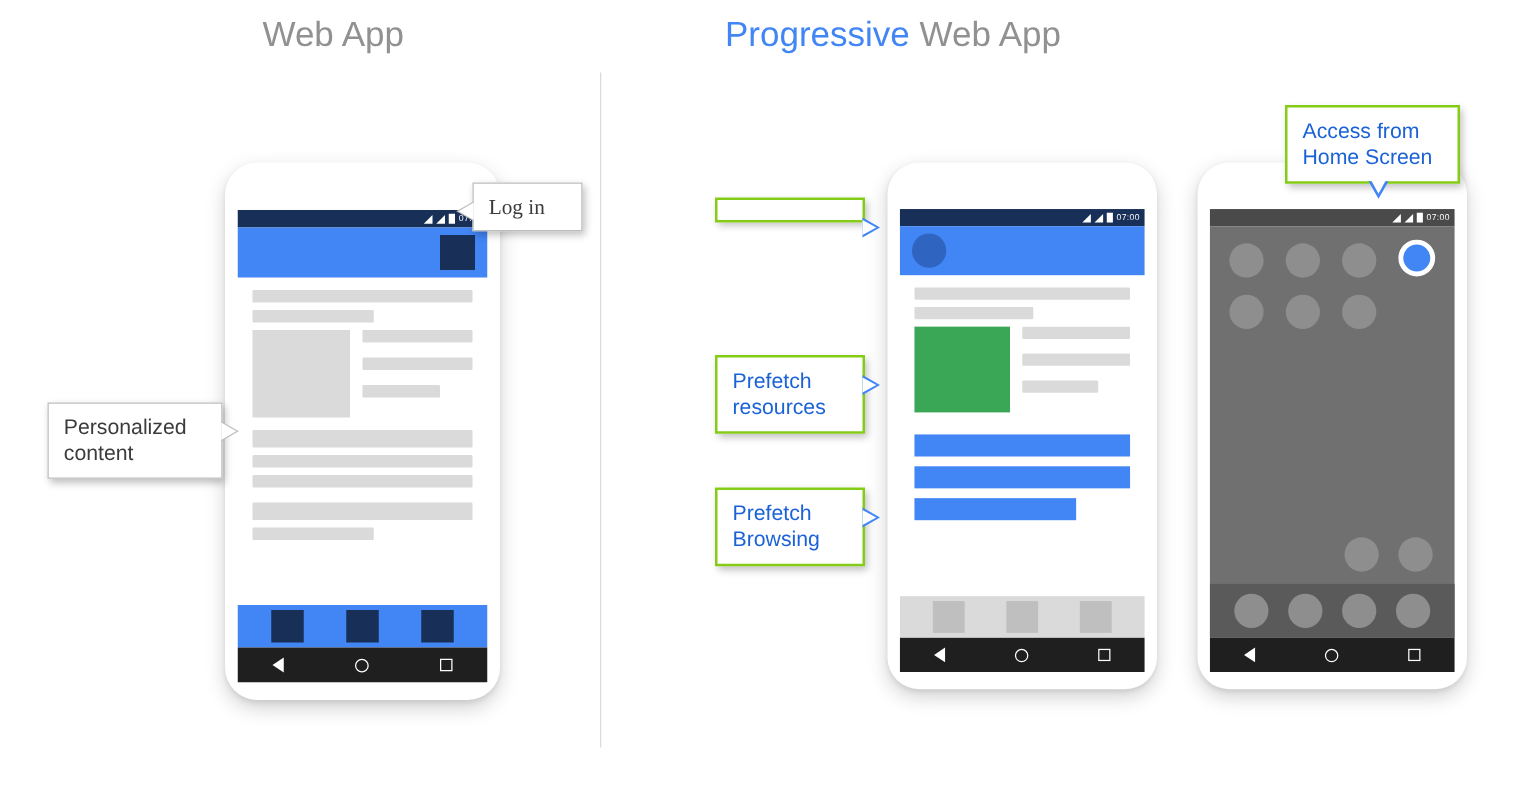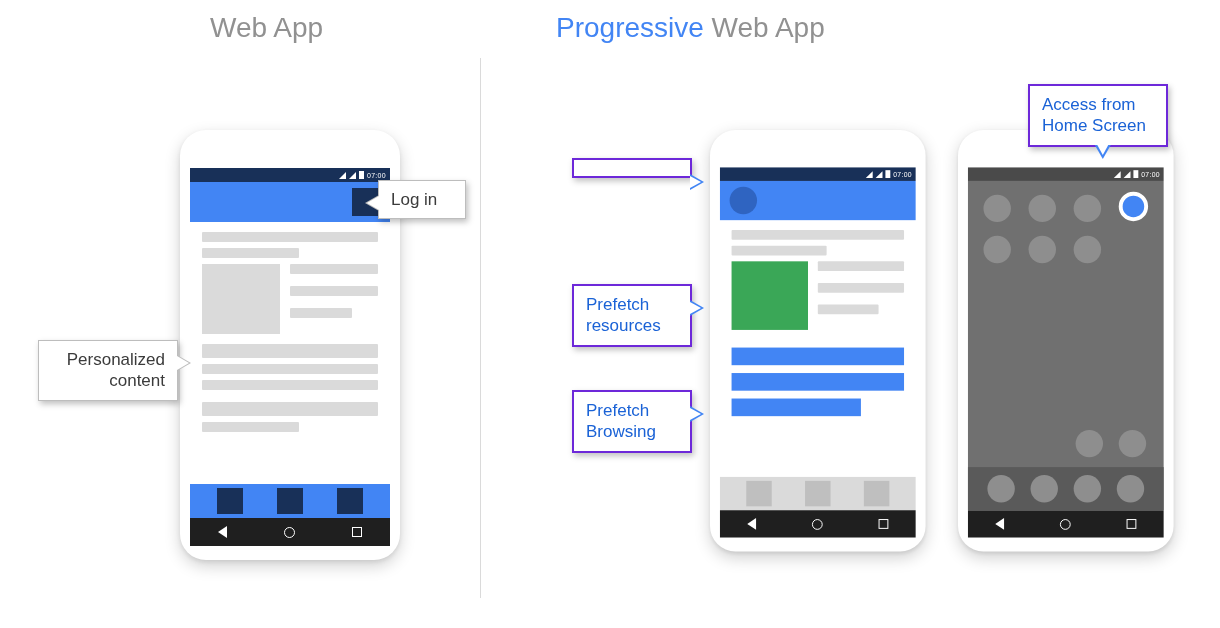--- a/index.html
+++ b/index.html
@@ -10,21 +10,21 @@
     background: #fff;
     position: relative;
   }
   .title-left, .title-right {
     position: absolute;
     top: 12px;
     font-size: 28px;
     font-weight: 400;
   }
   .title-left { left: 210px; color: #919191; }
-  .title-right { left: 556px; color: #919191; text-align: center; }
+  .title-right { left: 580px; color: #919191; text-align: center; }
   .title-right .accent { color: #4285f4; font-weight: 500; }
 
   .divider {
     position: absolute;
     left: 480px;
     top: 58px;
     width: 1px;
     height: 540px;
     background: #dadada;
   }
@@ -171,21 +171,21 @@
   
   .callout {
     position: absolute;
     background: #fff;
     padding: 8px 12px;
     font-size: 17px;
     line-height: 1.25;
     box-shadow: 2px 3px 6px rgba(0,0,0,0.25);
   }
   .callout.gray { border: 1px solid #bdbdbd; color: #3b3b3b; }
-  .callout.blue { border: 2px solid #6d28d9; color: #1a62d6; font-weight: 500; }
+  .callout.blue { border: 2px solid #84cc16; color: #1a62d6; font-weight: 500; }
   .callout .tail {
     position: absolute;
     width: 0; height: 0;
     border-style: solid;
   }
   
   .tail.left {
     left: -14px; top: 14px;
     border-width: 8px 14px 8px 0;
   }
@@ -278,25 +278,25 @@
       <div class="sq"></div>
     </div>
     <div class="nav-bar">
       <div class="nav-back"></div>
       <div class="nav-home"></div>
       <div class="nav-recent"></div>
     </div>
   </div>
 </div>
 
-<div class="callout gray" style="left:378px; top:180px; width:88px;">
+<div class="callout gray" style="left:378px; top:146px; width:88px;font-family:Liberation Serif, serif;">
   <span>Log in</span>
   <div class="tail left gray-t"></div>
 </div>
-<div class="callout gray" style="left:38px; top:340px; width:140px;text-align:right;">
+<div class="callout gray" style="left:38px; top:322px; width:140px;">
   <span>Personalized content</span>
   <div class="tail right gray-t"></div>
 </div>
 
 <div class="phone small" id="phone2">
   <div class="screen">
     <div class="status-bar">
       <div class="sb-tri"></div>
       <div class="sb-tri"></div>
       <div class="sb-bat"></div>

